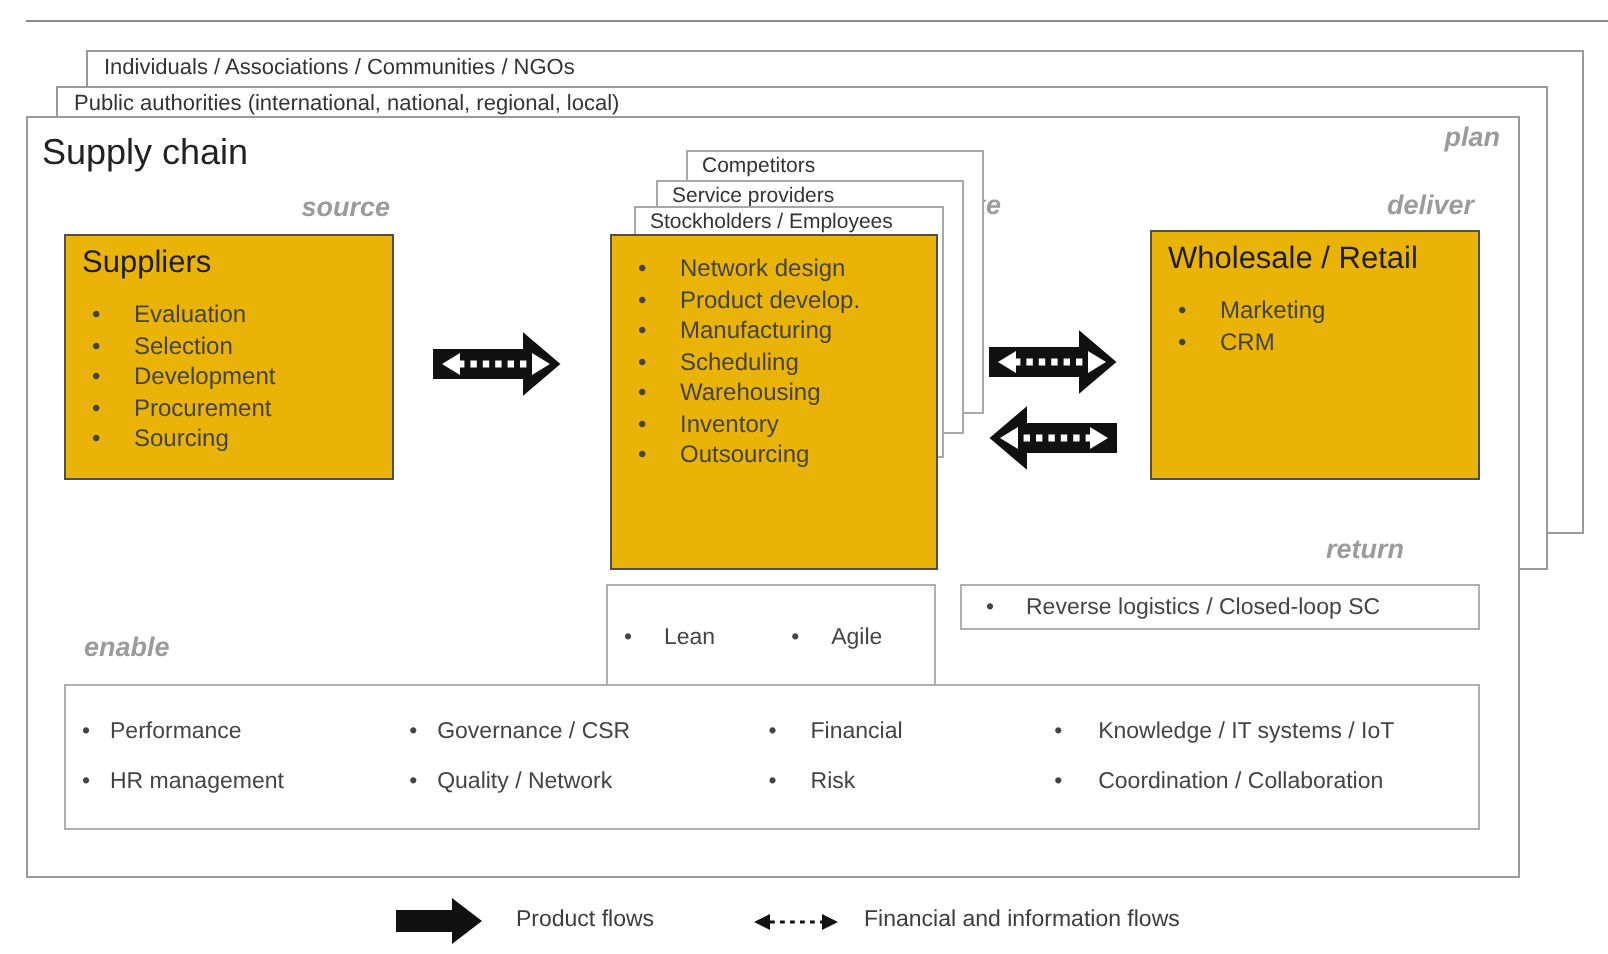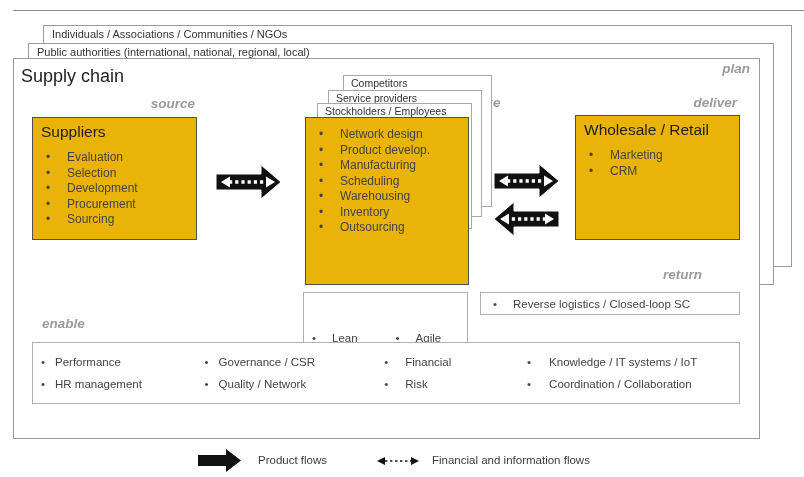--- a/index.html
+++ b/index.html
@@ -38,27 +38,27 @@
   .suppliers{left:32px;top:117px;width:163px;height:121px;}
   .focal{left:305px;top:117px;width:162px;height:166px;}
   .wholesale{left:575px;top:115px;width:163px;height:123px;}
   .mb-title{padding:5px 8px 0 8px;font-size:15.5px;color:#1e1e1e;white-space:nowrap;}
   ul.blist{list-style:none;margin:9px 0 0 0;padding:0 0 0 13px;font-size:12px;color:#444;}
   ul.blist li{position:relative;padding-left:21px;line-height:15.5px;white-space:nowrap;}
   ul.blist li::before{content:"•";position:absolute;left:0;top:0;color:#444;}
 
   
   .litebox{background:#fff;border:1px solid #b0b0b0;display:flex;align-items:center;font-size:11.5px;color:#444;}
-  .leanbox{left:303px;top:292px;width:165px;height:53px;padding-left:8px;box-sizing:border-box;gap:38px;align-items:flex-end;}
+  .leanbox{left:303px;top:292px;width:165px;height:53px;padding-left:8px;box-sizing:border-box;gap:38px;}
   .reversebox{left:480px;top:292px;width:260px;height:23px;padding-left:12px;box-sizing:border-box;}
   .bitem{position:relative;padding-left:20px;white-space:nowrap;}
   .bitem::before{content:"•";position:absolute;left:0;top:0;}
 
   
-  .enablebox{left:32px;top:342px;width:708px;height:62px;background:#fff;border:1px solid #b0b0b0;
+  .enablebox{left:32px;top:342px;width:708px;height:73px;background:#fff;border:1px solid #b0b0b0;
              box-sizing:border-box;display:flex;flex-direction:column;justify-content:space-evenly;padding:4px 0 4px 8px;}
   .erow{display:flex;}
   .ecell{font-size:11.5px;color:#444;position:relative;padding-left:14px;white-space:nowrap;}
   .ecell::before{content:"•";position:absolute;left:0;top:0;}
   .ec0{width:167px;}.ec1{width:185px;}.ec2{width:136px;padding-left:21px;}.ec3{width:212px;padding-left:22px;}
 
   .legend-text{font-size:11.5px;color:#3d3d3d;white-space:nowrap;}
 </style>
 </head>
 <body>

